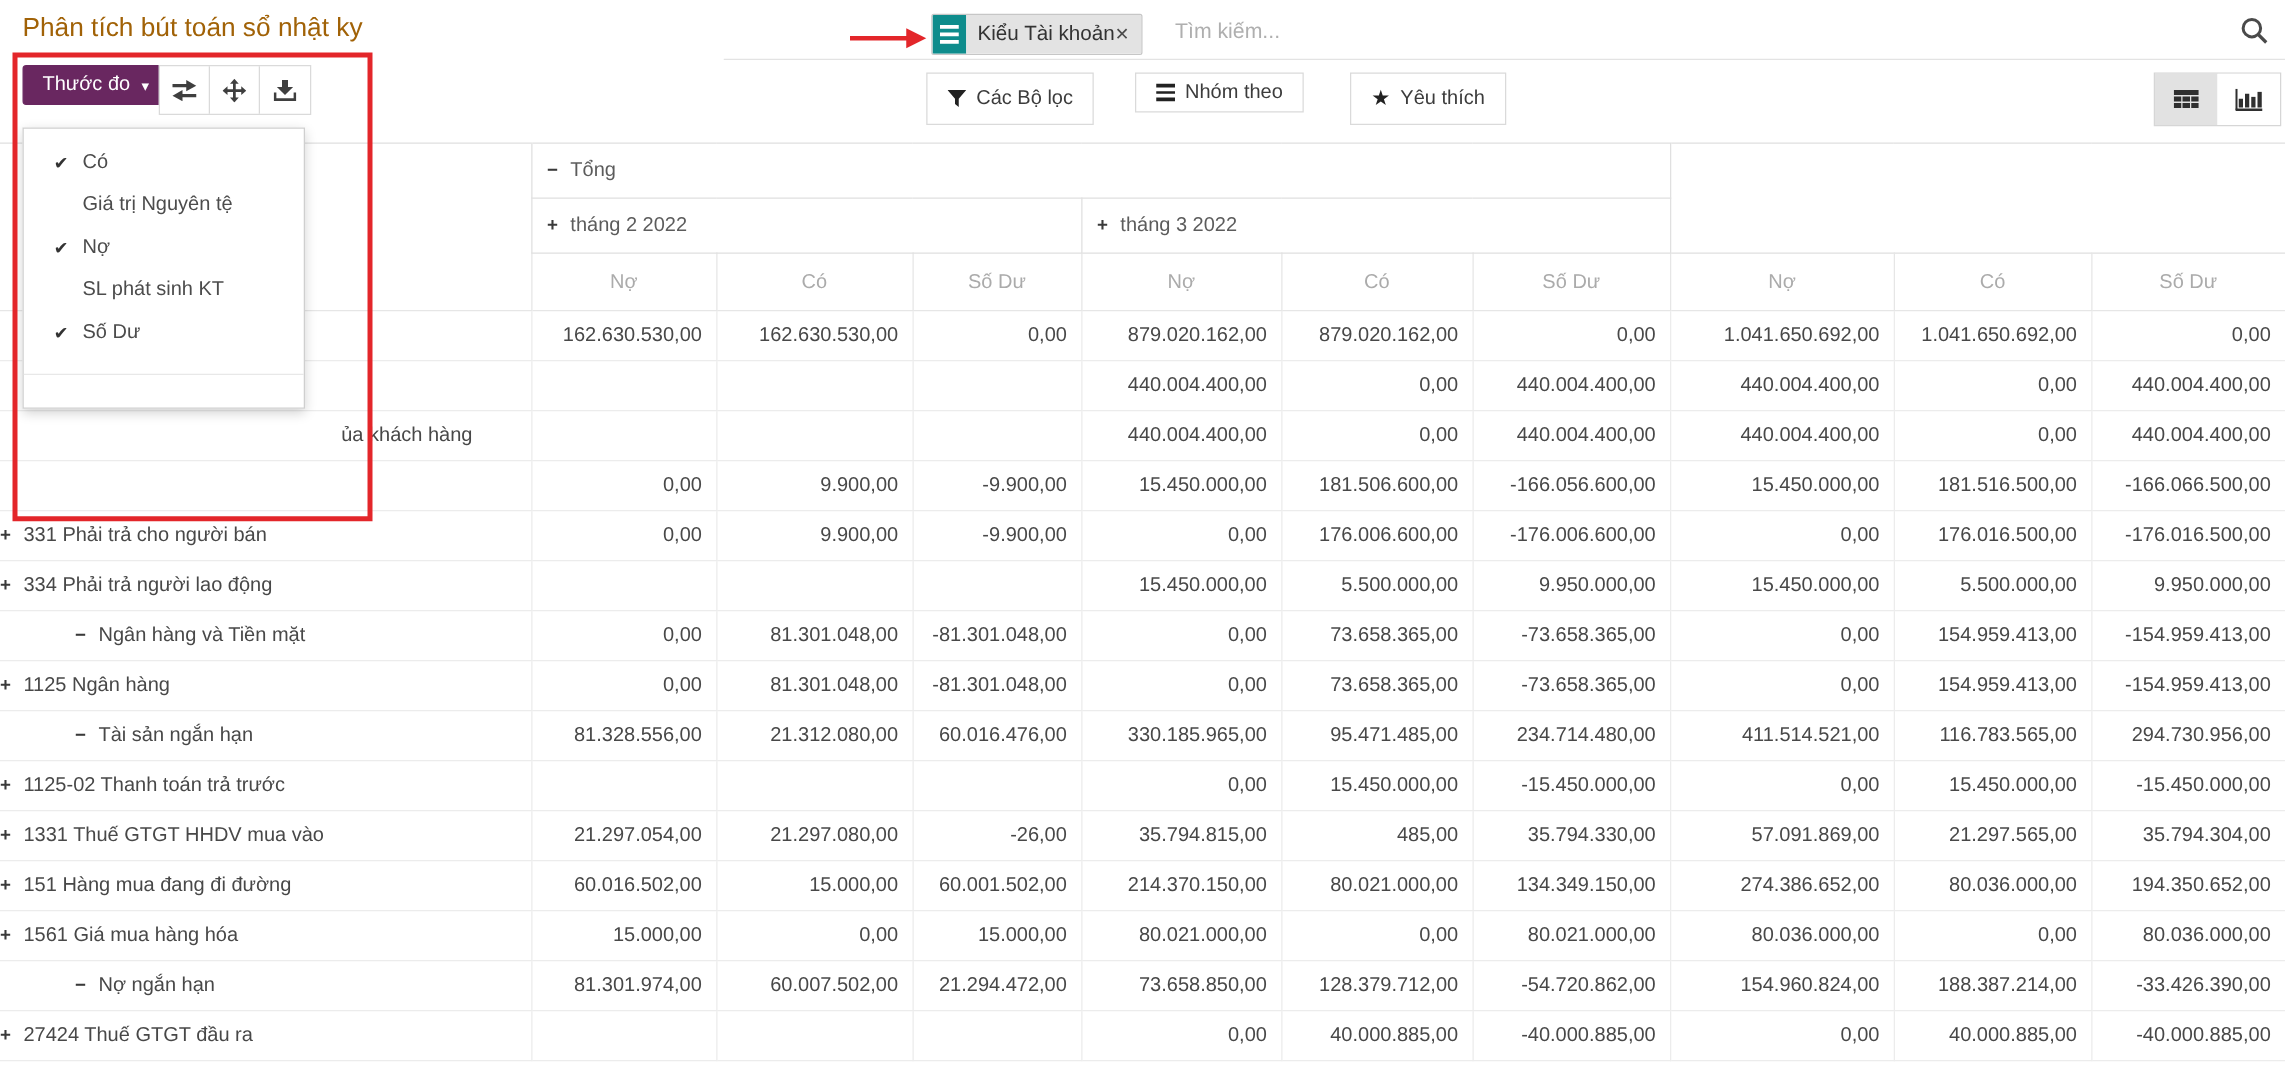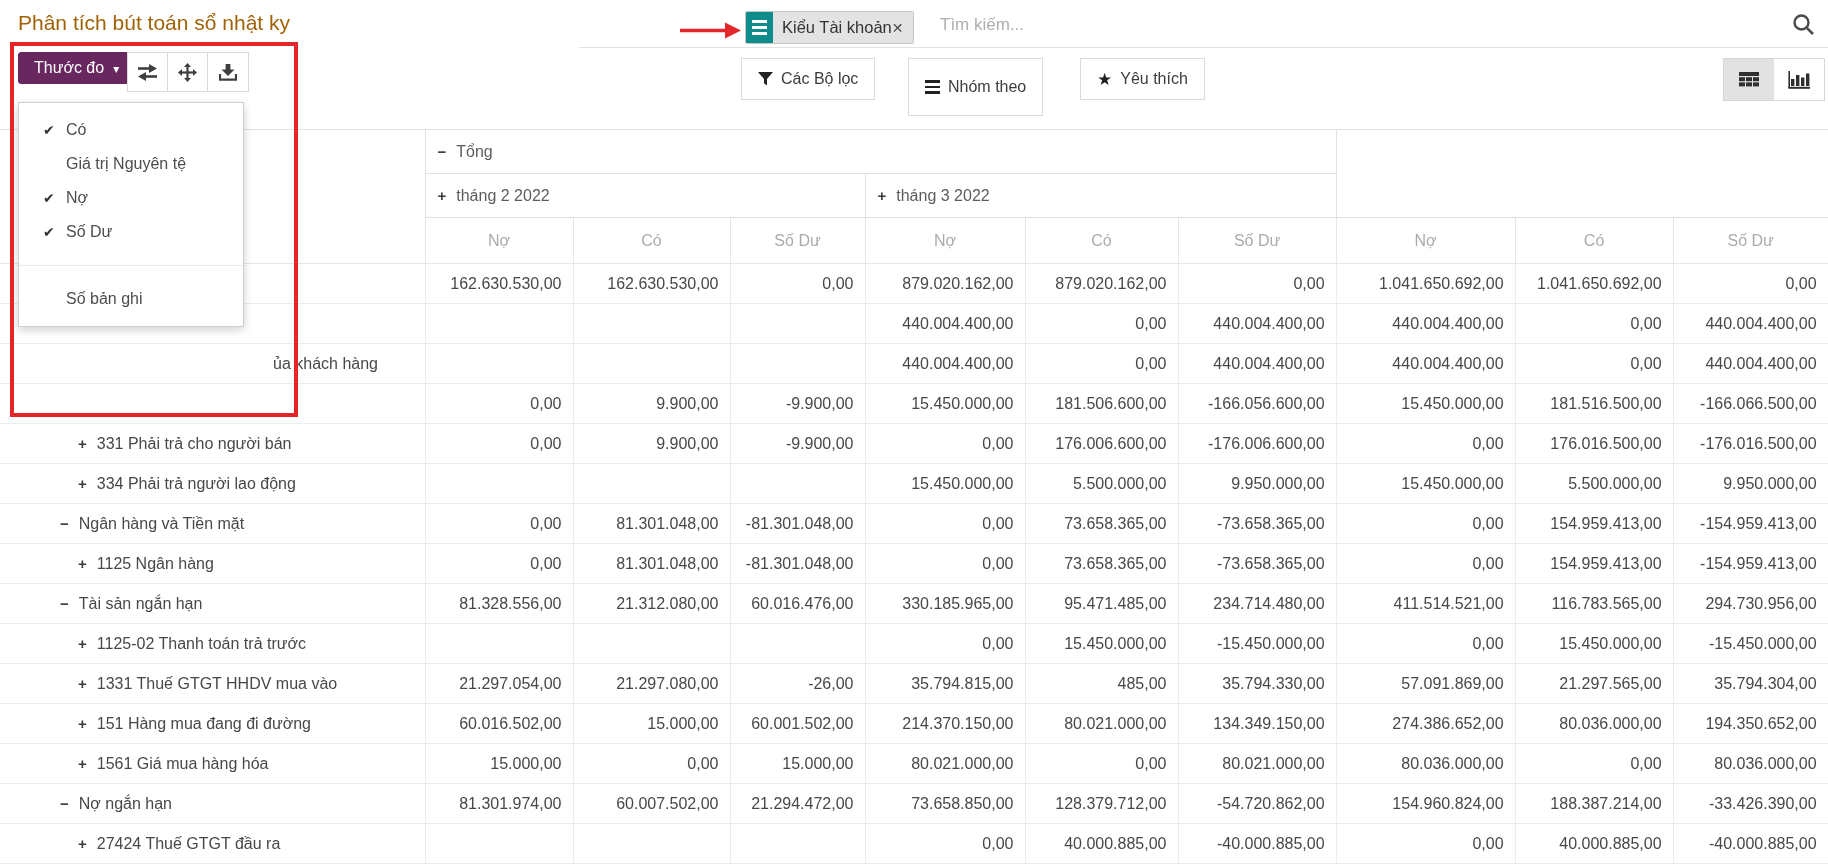--- a/index.html
+++ b/index.html
@@ -28,48 +28,48 @@
   #measures-btn { left:18px; top:52px; height:32px; padding:0 15px; background:#692760;
                   border:1px solid #692760; border-radius:3px; color:#fff; font-size:16px;
                   display:inline-flex; align-items:center; gap:9px; cursor:pointer; }
   #measures-btn .caret { font-size:12px; position:relative; top:1px; }
   #pivot-tools { left:127px; top:52px; height:40px; display:flex; border:1px solid #dadada;
                  background:#fff; }
   #pivot-tools .tool { width:40px; display:flex; align-items:center; justify-content:center;
                        border-right:1px solid #dadada; cursor:pointer; }
   #pivot-tools .tool:last-child { border-right:none; }
   #filters-btn  { left:741px; top:58px; height:42px; padding:0 16px; }
-  #groupby-btn  { left:908px; top:58px; height:58px; padding:0 16px; }
+  #groupby-btn  { left:908px; top:58px; height:32px; padding:0 16px; }
   #favorites-btn{ left:1080px; top:58px; height:42px; padding:0 16px; }
   .star { font-size:17px; color:#222; }
   .bars-glyph { display:inline-flex; flex-direction:column; gap:3px; }
   .bars-glyph i { width:15px; height:2.5px; background:#222; display:block; }
   #view-switcher { left:1723px; top:58px; height:43px; display:flex; border:1px solid #d6d6d6; }
   #view-switcher .vbtn { width:50px; display:flex; align-items:center; justify-content:center;
                          cursor:pointer; background:#fff; }
   #view-switcher .vbtn.active { background:#e2e2e2; }
 
   
-  #pivot-wrap { left:0; top:129px; width:1828px; }
+  #pivot-wrap { left:0; top:114px; width:1828px; }
   table { border-collapse:collapse; table-layout:fixed; width:1828px; }
   thead th { font-weight:400; text-align:left; }
   .g-cell { border:1px solid #e0e0e0; border-top:none; font-size:16px; color:#5c5c5c;
             padding-left:12px; height:44px; cursor:pointer; }
   th.c-corner, th.c-void { border:none; background:#fff; }
   #ptable { border-top:1px solid #e0e0e0; }
   .exp { font-weight:700; color:#3a3a3a; margin-right:10px; font-size:15px; }
   .mh { height:46px; text-align:center; font-size:16px; color:#ababab;
         border:1px solid #e6e6e6; border-top:1px solid #e0e0e0; cursor:pointer; }
   .mh-corner { border:none; border-bottom:1px solid #e6e6e6; }
   tbody td { height:40px; border:1px solid #ececec; font-size:16px; color:#484848; }
   td.num { text-align:right; padding-right:11px; }
   td.rowlbl { border-left:none; cursor:pointer; white-space:nowrap; overflow:hidden; }
   td.rowlbl.lvl0 { padding-left:12px; }
   td.rowlbl.lvl1 { padding-left:60px; }
-  td.rowlbl.lvl2 { padding-left:78px; }
+  td.rowlbl.lvl2 { }
   td.rowlbl.fragment { padding-left:273px; }
 
   
   #measures-menu { left:18px; top:102px; width:226px; background:#fff; z-index:60;
                    border:1px solid #cfcfcf; box-shadow:0 3px 9px rgba(0,0,0,.18);
                    padding:10px 0; }
   .menu-item { height:34px; display:flex; align-items:center; padding:0 12px 0 24px;
                font-size:16px; color:#4c4c4c; cursor:pointer; }
   .menu-item .check { width:23px; font-weight:700; color:#333; font-size:14px; }
   .menu-divider { height:1px; background:#e8e8e8; margin:16px 0; }
@@ -411,28 +411,28 @@
     </div>
     <div class="menu-item">
       <span class="check"></span>
       <span class="mi-label">Giá trị Nguyên tệ</span>
     </div>
     <div class="menu-item">
       <span class="check">✔</span>
       <span class="mi-label">Nợ</span>
     </div>
     <div class="menu-item">
+      <span class="check"></span>
+      <span class="mi-label">SL phát sinh KT</span>
+    </div>
+    <div class="menu-item">
       <span class="check">✔</span>
       <span class="mi-label">Số Dư</span>
     </div>
     <div class="menu-divider"></div>
-    <div class="menu-item">
-      <span class="check"></span>
-      <span class="mi-label">Số bản ghi</span>
-    </div>
   </div>
 
 <div class="abs" id="anno-rect" style="border-color: rgb(227, 38, 42);"></div>
 <div class="abs" id="anno-arrow">
   <svg class="ic" width="62" height="21" viewBox="0 0 62 21">
     <line x1="0" y1="10.5" x2="46" y2="10.5" stroke="#e3262a" stroke-width="3.6"></line>
     <polygon points="45,2.5 61,10.5 45,18.5" fill="#e3262a"></polygon>
   </svg>
 </div>
 

